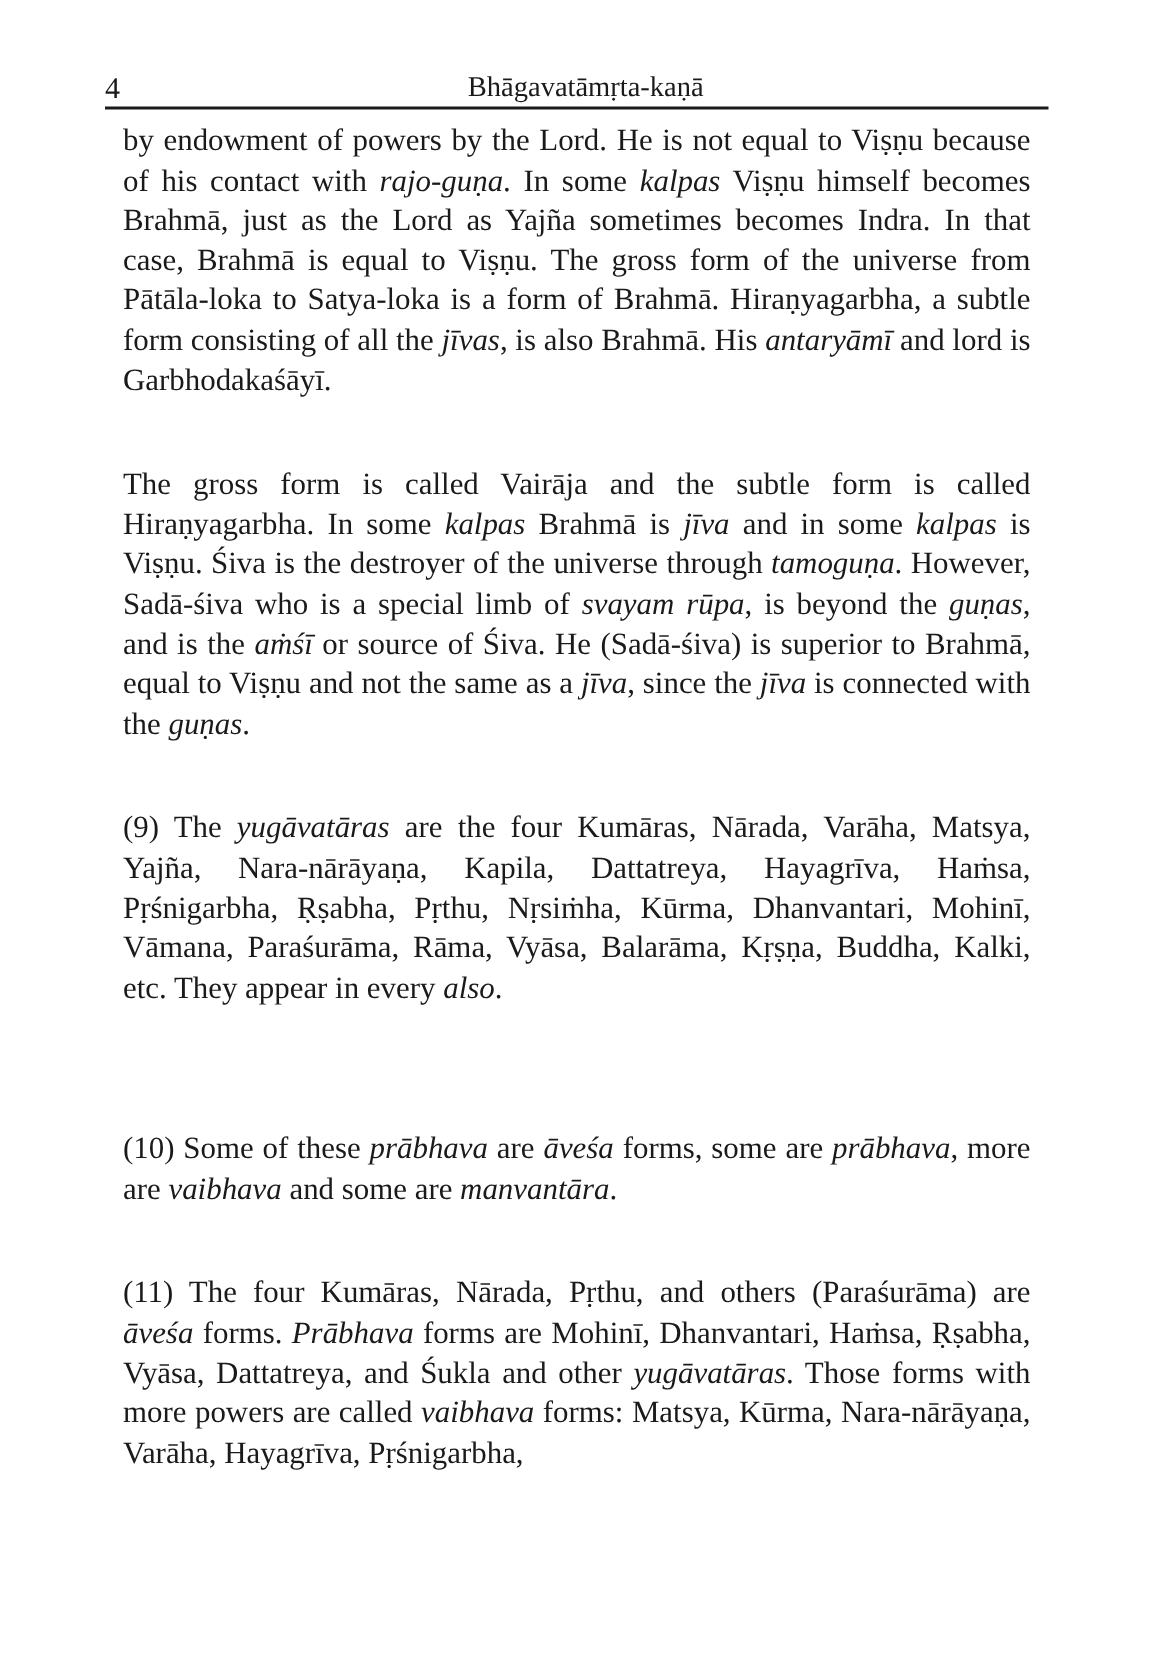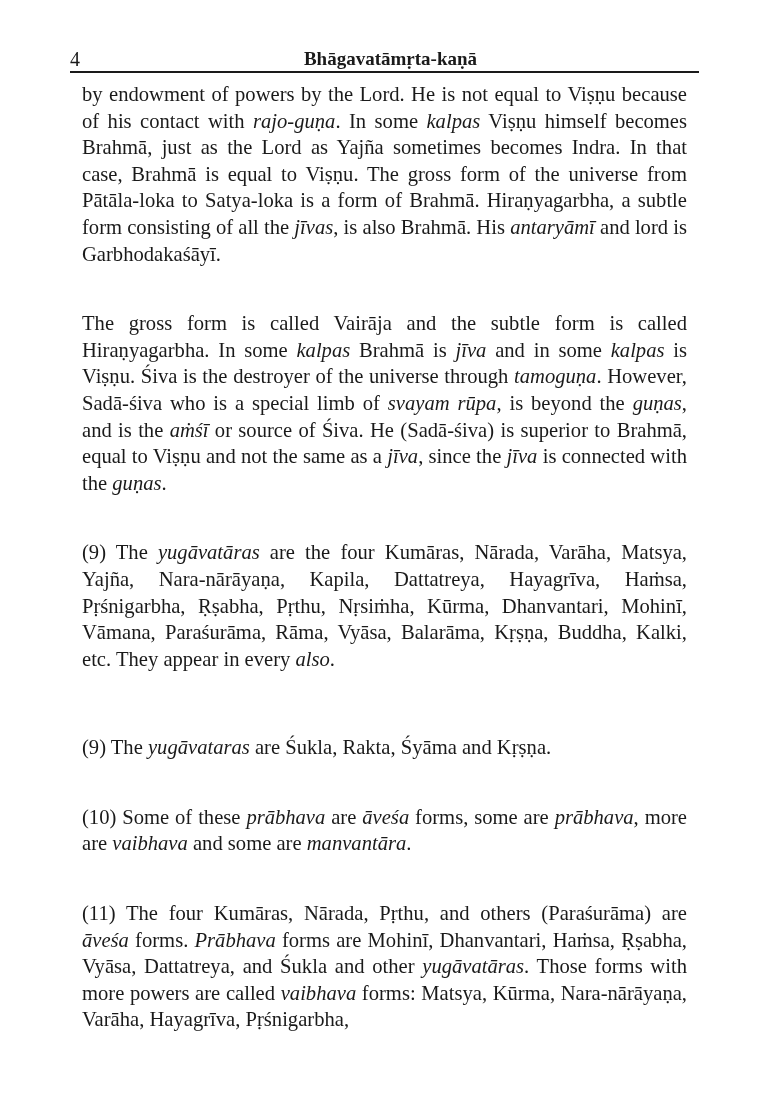--- a/index.html
+++ b/index.html
@@ -8,21 +8,21 @@
     position: absolute; left: 70px; top: 44px; width: 629px;
     font-family: "Liberation Serif", "DejaVu Serif", serif;
     color: #1a1a1a;
   }
   .header {
     display: flex; align-items: flex-end; position: relative;
     height: 27px; border-bottom: 2px solid #1a1a1a;
     font-size: 20px; line-height: 24px;
   }
   .page-num { width: 40px; }
-  .running-title { position: absolute; left: 12px; right: 0; text-align: center; font-weight: bold; font-size: 19px; }
+  .running-title { position: absolute; left: 12px; right: 0; text-align: center; font-weight: normal; font-size: 19px; }
   .para {
     font-size: 20.6px; line-height: 26.6px; text-align: justify;
     margin: 12px;
   }
   .para.first { margin-top: 8px; }
   .gap { height: 19px; }
   i { font-style: italic; }
 </style>
 </head>
 <body>
@@ -33,18 +33,17 @@
     <span class="running-title">Bhāgavatāmṛta-kaṇā</span>
   </div>
 
   <p class="para first"><span>by endowment of powers by the Lord. He is not equal to Viṣṇu because of his contact with </span><i>rajo-guṇa</i><span>. In some </span><i>kalpas</i><span> Viṣṇu himself becomes Brahmā, just as the Lord as Yajña sometimes becomes Indra. In that case, Brahmā is equal to Viṣṇu. The gross form of the universe from Pātāla-loka to Satya-loka is a form of Brahmā. Hiraṇyagarbha, a subtle form consisting of all the </span><i>jīvas</i><span>, is also Brahmā. His </span><i>antaryāmī</i><span> and lord is Garbhodakaśāyī.</span></p>
   <div class="gap"></div>
   <p class="para"><span>The gross form is called Vairāja and the subtle form is called Hiraṇyagarbha. In some </span><i>kalpas</i><span> Brahmā is </span><i>jīva</i><span> and in some </span><i>kalpas</i><span> is Viṣṇu. Śiva is the destroyer of the universe through </span><i>tamoguṇa</i><span>. However, Sadā-śiva who is a special limb of </span><i>svayam rūpa</i><span>, is beyond the </span><i>guṇas</i><span>, and is the </span><i>aṁśī</i><span> or source of Śiva. He (Sadā-śiva) is superior to Brahmā, equal to Viṣṇu and not the same as a </span><i>jīva</i><span>, since the </span><i>jīva</i><span> is connected with the </span><i>guṇas</i><span>.</span></p>
   <div class="gap"></div>
   <p class="para"><span>(9) The </span><i>yugāvatāras</i><span> are the four Kumāras, Nārada, Varāha, Matsya, Yajña, Nara-nārāyaṇa, Kapila, Dattatreya, Hayagrīva, Haṁsa, Pṛśnigarbha, Ṛṣabha, Pṛthu, Nṛsiṁha, Kūrma, Dhanvantari, Mohinī, Vāmana, Paraśurāma, Rāma, Vyāsa, Balarāma, Kṛṣṇa, Buddha, Kalki, etc. They appear in every </span><i>also</i><span>.</span></p>
   <div class="gap"></div>
   <div class="gap"></div>
-  <p class="para"><span>(9) The </span><i>yugāvataras</i><span> are Śukla, Rakta, Śyāma and Kṛṣṇa.</span></p>
   <div class="gap"></div>
   <p class="para"><span>(10) Some of these </span><i>prābhava</i><span> are </span><i>āveśa</i><span> forms, some are </span><i>prābhava</i><span>, more are </span><i>vaibhava</i><span> and some are </span><i>manvantāra</i><span>.</span></p>
   <div class="gap"></div>
   <p class="para"><span>(11) The four Kumāras, Nārada, Pṛthu, and others (Paraśurāma) are </span><i>āveśa</i><span> forms. </span><i>Prābhava</i><span> forms are Mohinī, Dhanvantari, Haṁsa, Ṛṣabha, Vyāsa, Dattatreya, and Śukla and other </span><i>yugāvatāras</i><span>. Those forms with more powers are called </span><i>vaibhava</i><span> forms: Matsya, Kūrma, Nara-nārāyaṇa, Varāha, Hayagrīva, Pṛśnigarbha,</span></p>
 </div>
 
 </body></html>

